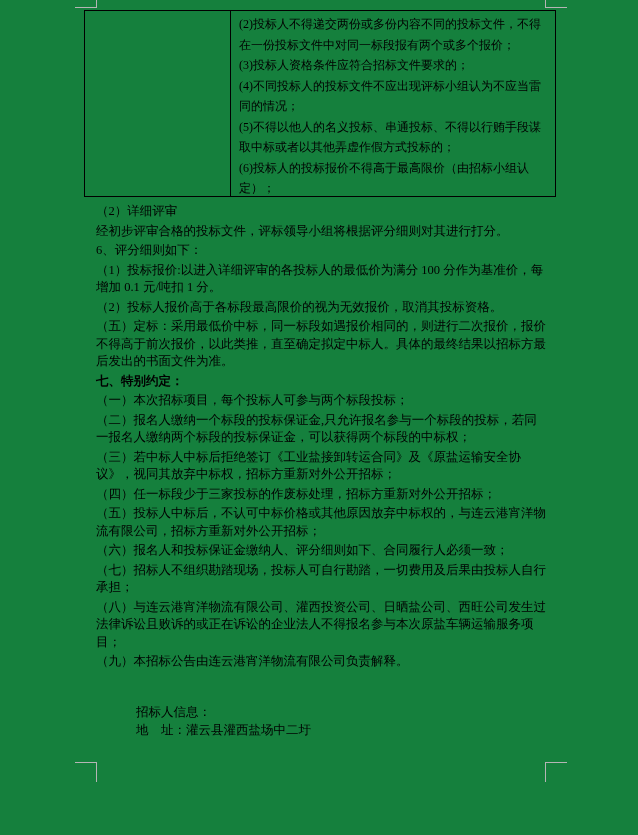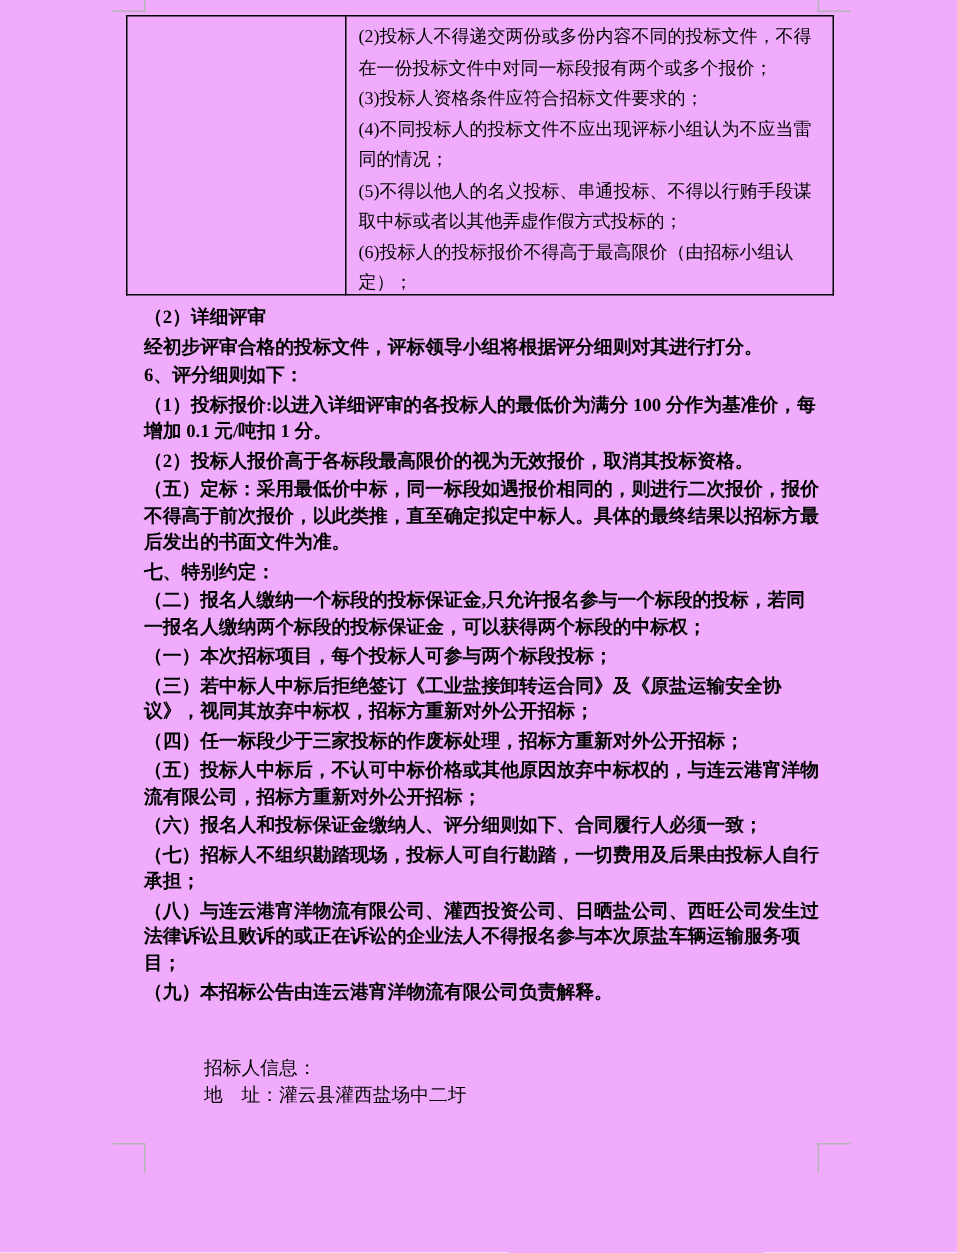--- a/index.html
+++ b/index.html
@@ -4,21 +4,21 @@
 <style>
   html, body {
     margin: 0;
     padding: 0;
     background: #ffffff;
   }
   .page {
     position: relative;
     width: 638px;
     height: 835px;
-    background: #f0abfc;
+    background: #15803d;
     overflow: hidden;
     font-family: "Liberation Serif", "DejaVu Serif", serif;
     color: #000000;
   }
   
   .mark { position: absolute; }
   .mark.tl { left: 75px; top: 0;     width: 21px; height: 7px;  border-right: 1px solid #b5b5b5; border-bottom: 1px solid #b5b5b5; }
   .mark.tr { left: 545px; top: 0;    width: 21px; height: 7px;  border-left: 1px solid #b5b5b5;  border-bottom: 1px solid #b5b5b5; }
   .mark.bl { left: 75px; top: 762px; width: 21px; height: 19px; border-right: 1px solid #b5b5b5; border-top: 1px solid #b5b5b5; }
   .mark.br { left: 545px; top: 762px; width: 21px; height: 19px; border-left: 1px solid #b5b5b5;  border-top: 1px solid #b5b5b5; }
@@ -47,21 +47,21 @@
   .cell-content p { margin: 0; }
 
   .body-text {
     position: absolute;
     left: 96px;
     top: 203px;
     width: 452px;
     font-size: 12.5px;
     line-height: 17.5px;
   }
-  .body-text p { margin: 0 0 2px 0; font-weight: bold; }
+  .body-text p { margin: 0 0 2px 0; }
   .body-text p.bold { font-weight: bold; }
 
   .bidder-info {
     position: absolute;
     left: 96px;
     top: 704px;
     width: 452px;
     font-size: 12.5px;
     line-height: 17.5px;
     margin-left: 40px;
@@ -99,22 +99,22 @@
     </table>
 
   <div class="body-text">
     <p>（2）详细评审</p>
     <p>经初步评审合格的投标文件，评标领导小组将根据评分细则对其进行打分。</p>
     <p>6、评分细则如下：</p>
     <p>（1）投标报价:以进入详细评审的各投标人的最低价为满分 100 分作为基准价，每增加 0.1 元/吨扣 1 分。</p>
     <p>（2）投标人报价高于各标段最高限价的视为无效报价，取消其投标资格。</p>
     <p>（五）定标：采用最低价中标，同一标段如遇报价相同的，则进行二次报价，报价不得高于前次报价，以此类推，直至确定拟定中标人。具体的最终结果以招标方最后发出的书面文件为准。</p>
     <p class="bold">七、特别约定：</p>
+    <p>（一）本次招标项目，每个投标人可参与两个标段投标；</p>
     <p>（二）报名人缴纳一个标段的投标保证金,只允许报名参与一个标段的投标，若同一报名人缴纳两个标段的投标保证金，可以获得两个标段的中标权；</p>
-    <p>（一）本次招标项目，每个投标人可参与两个标段投标；</p>
     <p>（三）若中标人中标后拒绝签订《工业盐接卸转运合同》及《原盐运输安全协议》，视同其放弃中标权，招标方重新对外公开招标；</p>
     <p>（四）任一标段少于三家投标的作废标处理，招标方重新对外公开招标；</p>
     <p>（五）投标人中标后，不认可中标价格或其他原因放弃中标权的，与连云港宵洋物流有限公司，招标方重新对外公开招标；</p>
     <p>（六）报名人和投标保证金缴纳人、评分细则如下、合同履行人必须一致；</p>
     <p>（七）招标人不组织勘踏现场，投标人可自行勘踏，一切费用及后果由投标人自行承担；</p>
     <p>（八）与连云港宵洋物流有限公司、灌西投资公司、日晒盐公司、西旺公司发生过法律诉讼且败诉的或正在诉讼的企业法人不得报名参与本次原盐车辆运输服务项目；</p>
     <p>（九）本招标公告由连云港宵洋物流有限公司负责解释。</p>
   </div>
 
   <div class="bidder-info">

